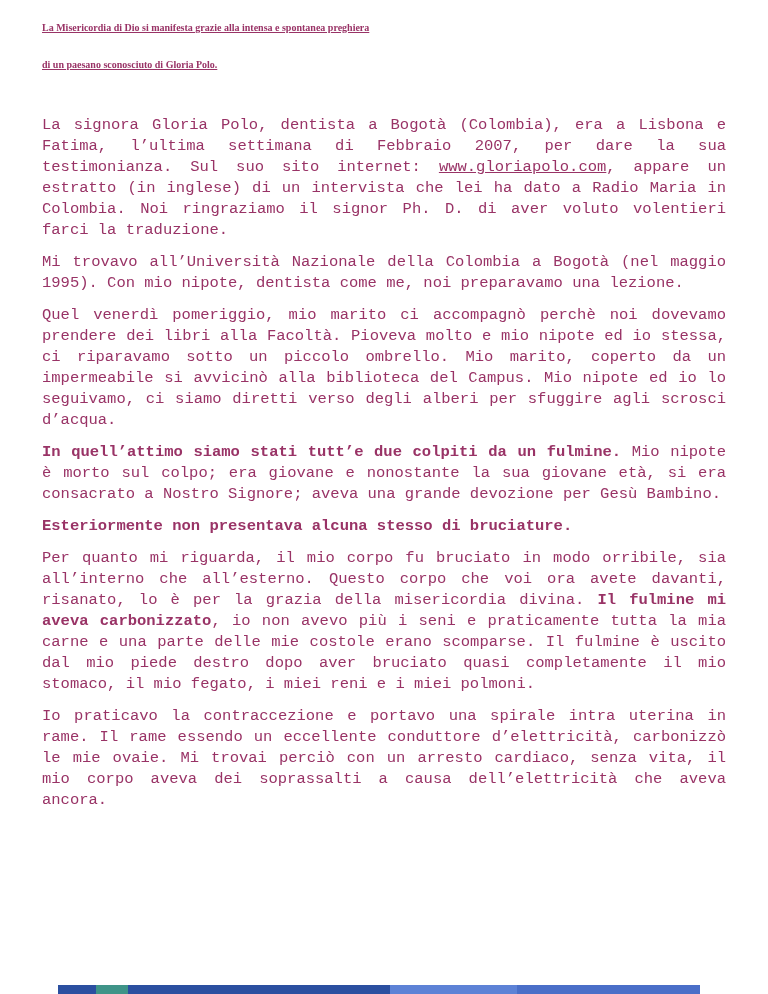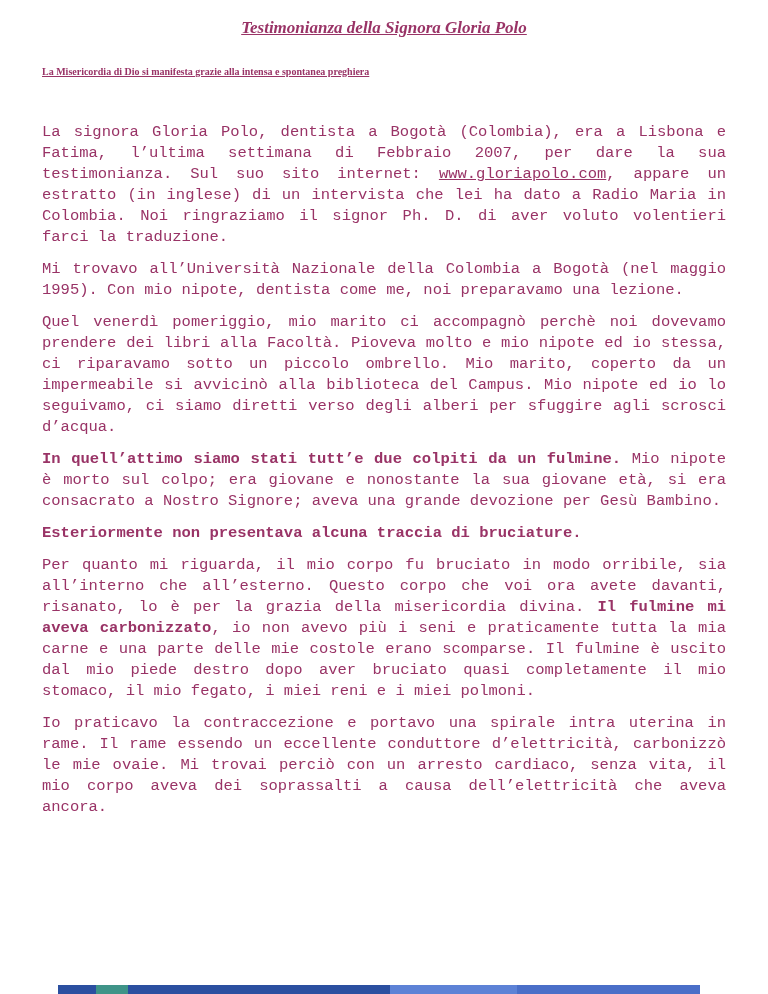--- a/index.html
+++ b/index.html
@@ -28,32 +28,32 @@
     position:absolute; left:0; bottom:0; width:768px; height:10px;
     background:transparent;
   }
   .tb-item { position:absolute; bottom:0; height:9px; }
 </style>
 </head>
 <body>
 
 <div class="doc">
 
-  <div class="title"><span>Testimonianza della Signora </span><span>Gloria Polo</span></div>
 
   <div class="heading-block">
     <div class="heading"><span>La Misericordia di Dio si manifesta grazie alla intensa e spontanea preghiera</span></div>
+    <div class="heading"><span>di un paesano sconosciuto di Gloria Polo.</span></div>
   </div>
 
   <div class="body-text">
       <p><span>La signora Gloria Polo, dentista a Bogotà (Colombia), era a Lisbona e Fatima, l’ultima settimana di Febbraio 2007, per dare la sua testimonianza. Sul suo sito internet: </span><span class="u">www.gloriapolo.com</span><span>, appare un estratto (in inglese) di un intervista che lei ha dato a  Radio Maria in Colombia. Noi ringraziamo il signor Ph. D. di aver voluto volentieri farci la traduzione.</span></p>
       <p><span> Mi trovavo all’Università Nazionale della Colombia  a Bogotà (nel maggio 1995). Con mio nipote, dentista come me, noi preparavamo una lezione.</span></p>
       <p><span>Quel venerdì pomeriggio, mio marito ci accompagnò perchè noi dovevamo prendere dei libri alla Facoltà. Pioveva molto e mio nipote ed io stessa, ci riparavamo sotto un piccolo ombrello. Mio marito, coperto da un impermeabile si avvicinò alla biblioteca del Campus. Mio nipote ed io lo seguivamo, ci siamo diretti verso degli alberi per sfuggire agli scrosci d’acqua.</span></p>
       <p><span class="b">In quell’attimo siamo stati tutt’e due colpiti da un fulmine.</span><span> Mio nipote è morto sul colpo; era giovane e nonostante la sua giovane età, si era consacrato a Nostro Signore; aveva una grande devozione per Gesù Bambino.</span></p>
-      <p><span class="b">Esteriormente non presentava alcuna traccia di bruciature.</span></p>
+      <p><span class="b">Esteriormente non presentava alcuna stesso di bruciature.</span></p>
       <p><span> Per quanto  mi riguarda, il mio corpo fu bruciato in modo orribile, sia all’interno che all’esterno. Questo corpo che voi ora avete davanti, risanato, lo è per la grazia della misericordia divina. </span><span class="b">Il fulmine mi aveva carbonizzato</span><span>, io non avevo più i seni e praticamente tutta la mia carne e una parte delle mie costole erano scomparse. Il fulmine è uscito dal mio piede destro dopo aver bruciato quasi completamente il mio stomaco, il mio fegato, i miei reni e i miei polmoni.</span></p>
       <p><span>Io praticavo la contraccezione e portavo una spirale intra uterina in rame. Il rame essendo un eccellente conduttore d’elettricità, carbonizzò le mie ovaie. Mi trovai perciò con un arresto cardiaco, senza vita, il mio corpo aveva dei soprassalti a causa dell’elettricità che aveva ancora.</span></p>
     </div>
 
 </div>
 
 <div class="taskbar">
     <div class="tb-item" style="left: 58px; width: 38px; height: 9px; background: rgb(43, 79, 160);"></div>
     <div class="tb-item" style="left: 96px; width: 32px; height: 9px; background: rgb(63, 148, 136);"></div>
     <div class="tb-item" style="left: 128px; width: 262px; height: 9px; background: rgb(43, 79, 160);"></div>

